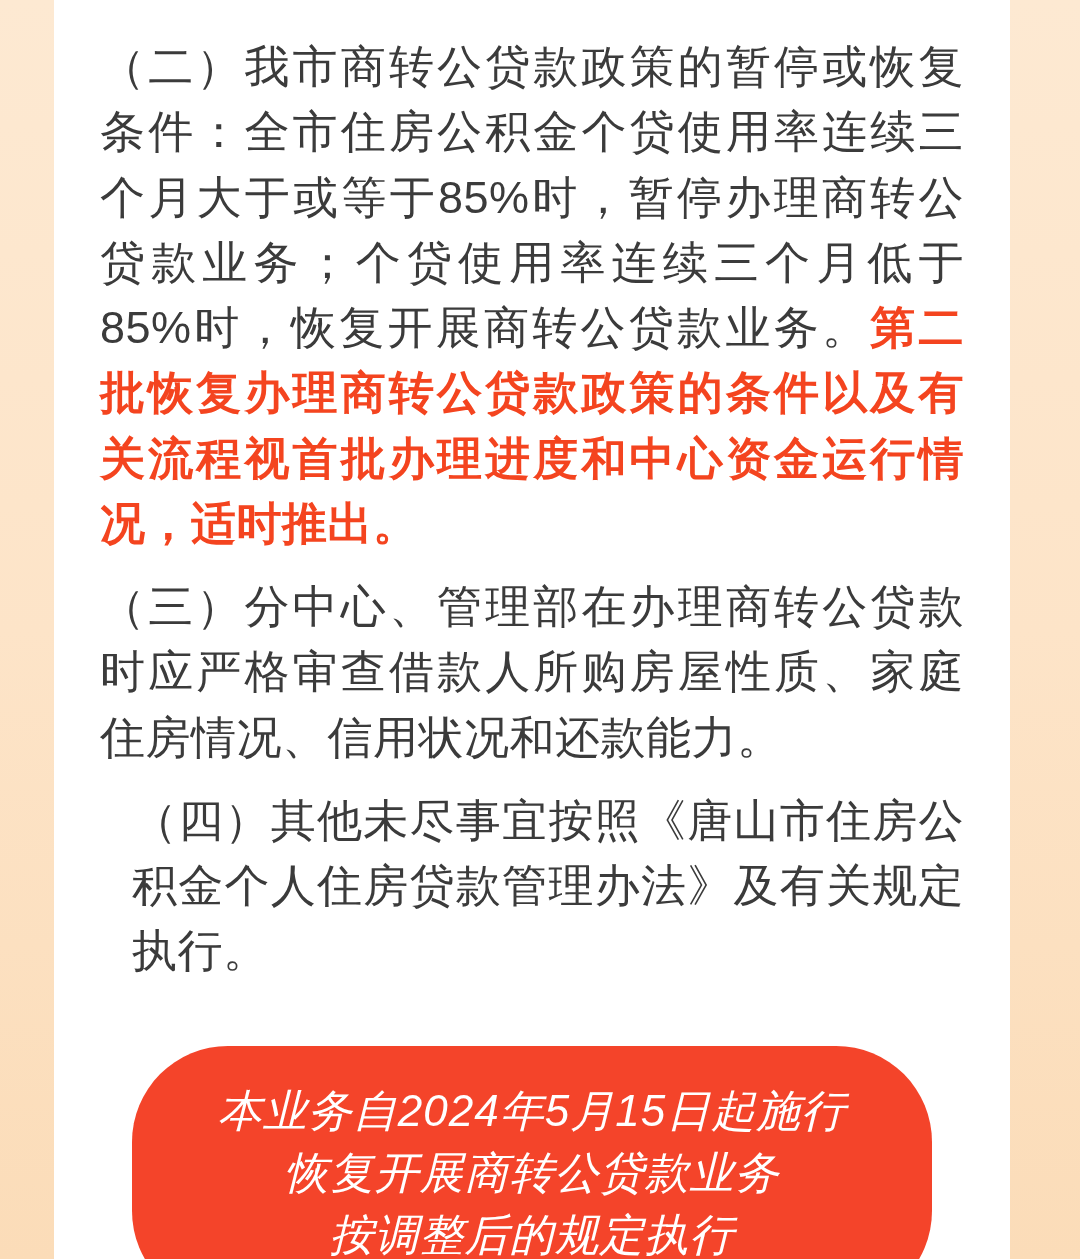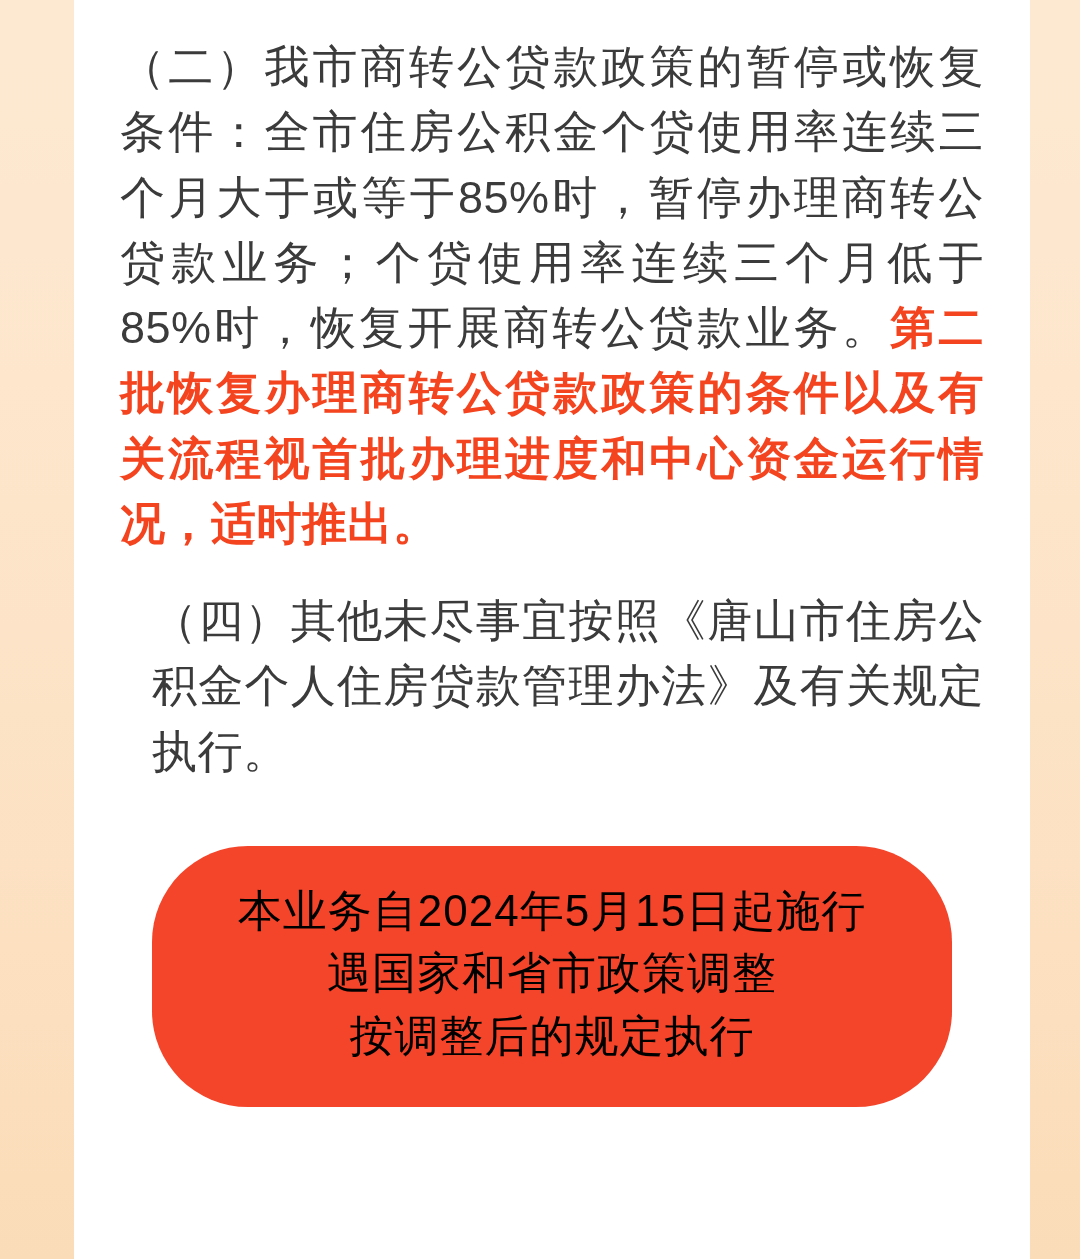--- a/index.html
+++ b/index.html
@@ -11,21 +11,21 @@
     height: 1259px;
     font-family: "Liberation Sans", sans-serif;
     background: linear-gradient(180deg, #fde9d2 0%, #fde4c8 50%, #fbdcb8 100%);
     overflow: hidden;
   }
   .page {
     position: relative;
     width: 1080px;
     height: 1259px;
     box-sizing: border-box;
-    padding: 0 74px;
+    padding: 0 54px;
   }
   .card {
     position: relative;
     width: 956px;
     min-height: 1259px;
     background: #ffffff;
     box-sizing: border-box;
     padding: 34px 46px 40px 46px;
   }
   .para {
@@ -49,45 +49,49 @@
   }
   .badge {
     margin: 62px auto 0 auto;
     width: 800px;
     background: #f4442a;
     border-radius: 96px;
     padding: 34px 0 40px 0;
     text-align: center;
   }
   .badge-line {
-    color: #000000;
+    color: #ffffff;
     font-size: 44px;
     line-height: 1.42;
     letter-spacing: 1px;
+    font-style: italic;
   }
 </style>
 </head>
 <body>
 
 <div class="page">
   <div class="card">
 
     <p class="para" style="text-indent: 0px;">
       <span class="indent">（二）我市商转公贷款政策的暂停或恢复条件：全市住房公积金个贷使用率连续三个月大于或等于85%时，暂停办理商转公贷款业务；个贷使用率连续三个月低于85%时，恢复开展商转公贷款业务。</span><span class="hl">第二批恢复办理商转公贷款政策的条件以及有关流程视首批办理进度和中心资金运行情况，适时推出。</span>
     </p>
 
     <div class="para-gap"></div>
 
+    <p class="para" style="text-indent: 0px;">
+      <span class="indent">（三）分中心、管理部在办理商转公贷款时应严格审查借款人所购房屋性质、家庭住房情况、信用状况和还款能力。</span>
+    </p>
 
     <div class="para-gap"></div>
 
     <p class="para" style="text-indent: 0px; margin-left: 32px;">
       <span class="indent">（四）其他未尽事宜按照《唐山市住房公积金个人住房贷款管理办法》及有关规定执行。</span>
     </p>
 
     <div class="badge">
       <div class="badge-line">本业务自2024年5月15日起施行</div>
-      <div class="badge-line">遇国家和省市政策调整</div>
+      <div class="badge-line">恢复开展商转公贷款业务</div>
       <div class="badge-line">按调整后的规定执行</div>
     </div>
 
   </div>
 </div>
 
 </body></html>

